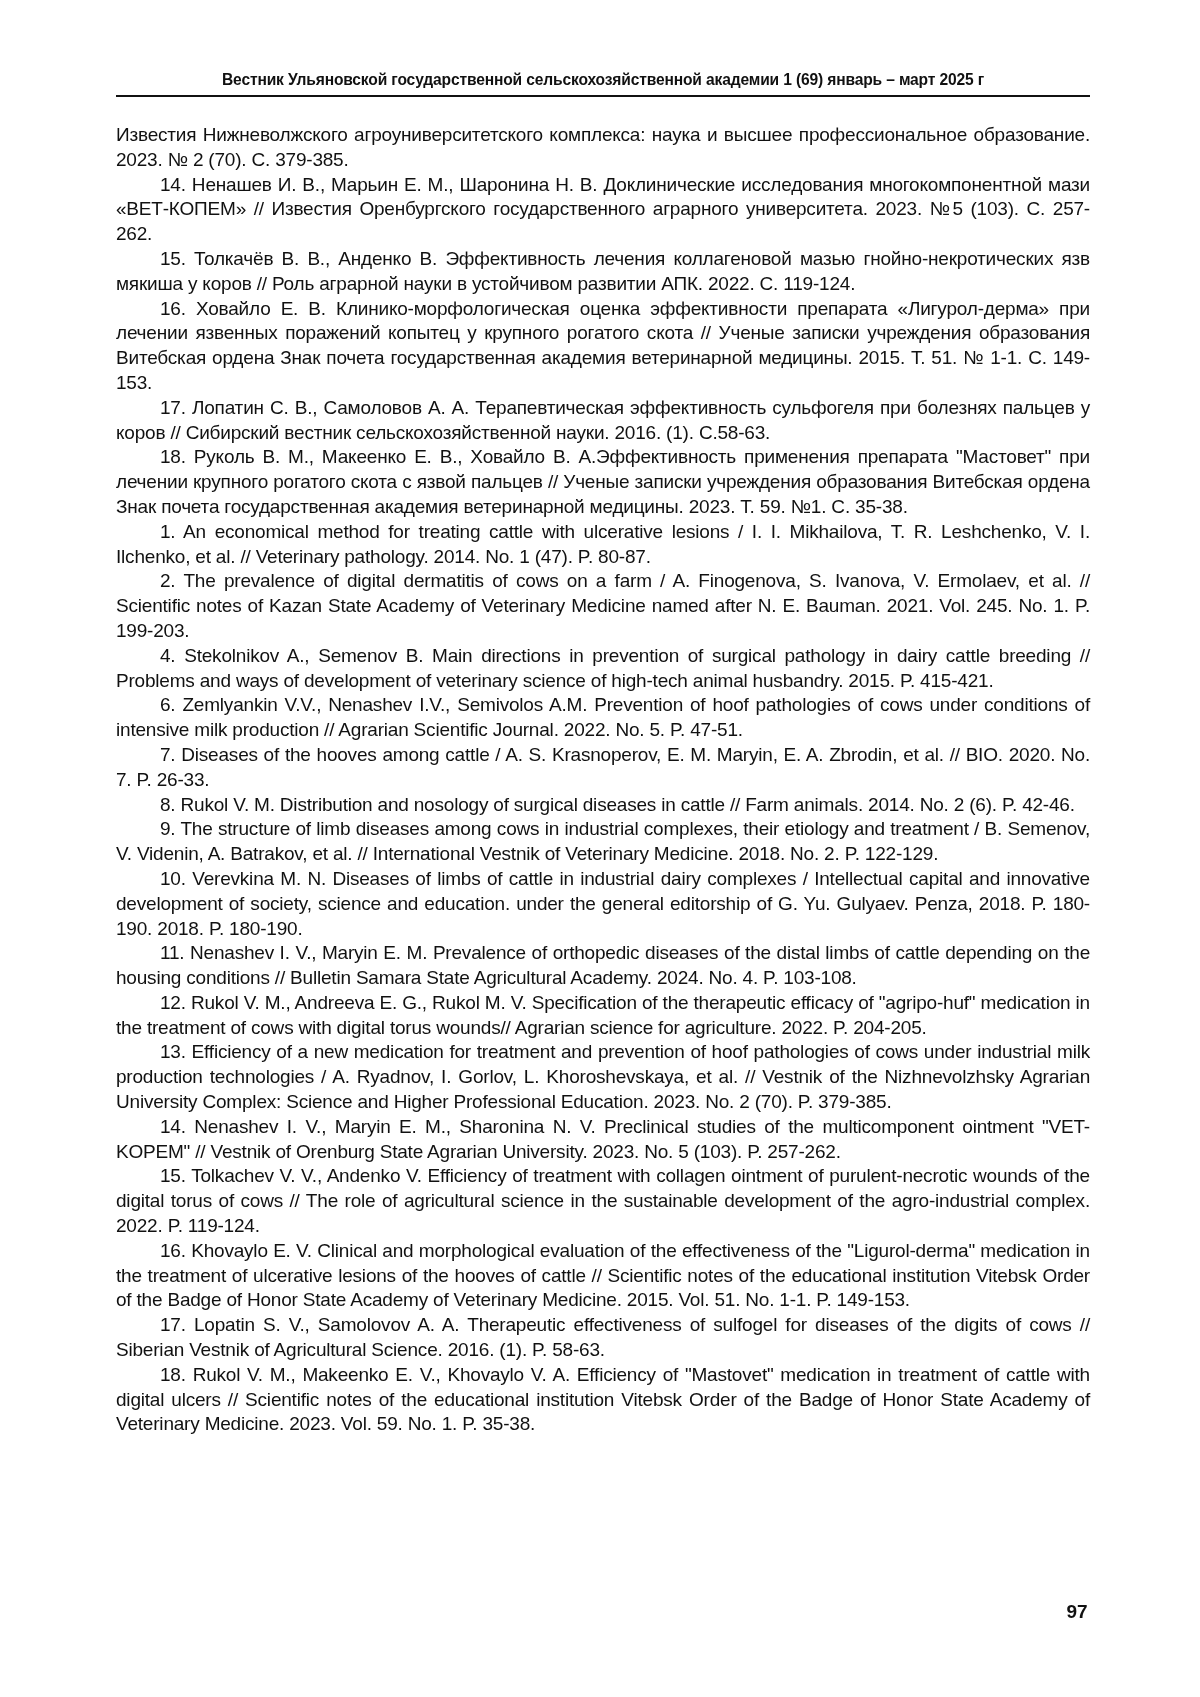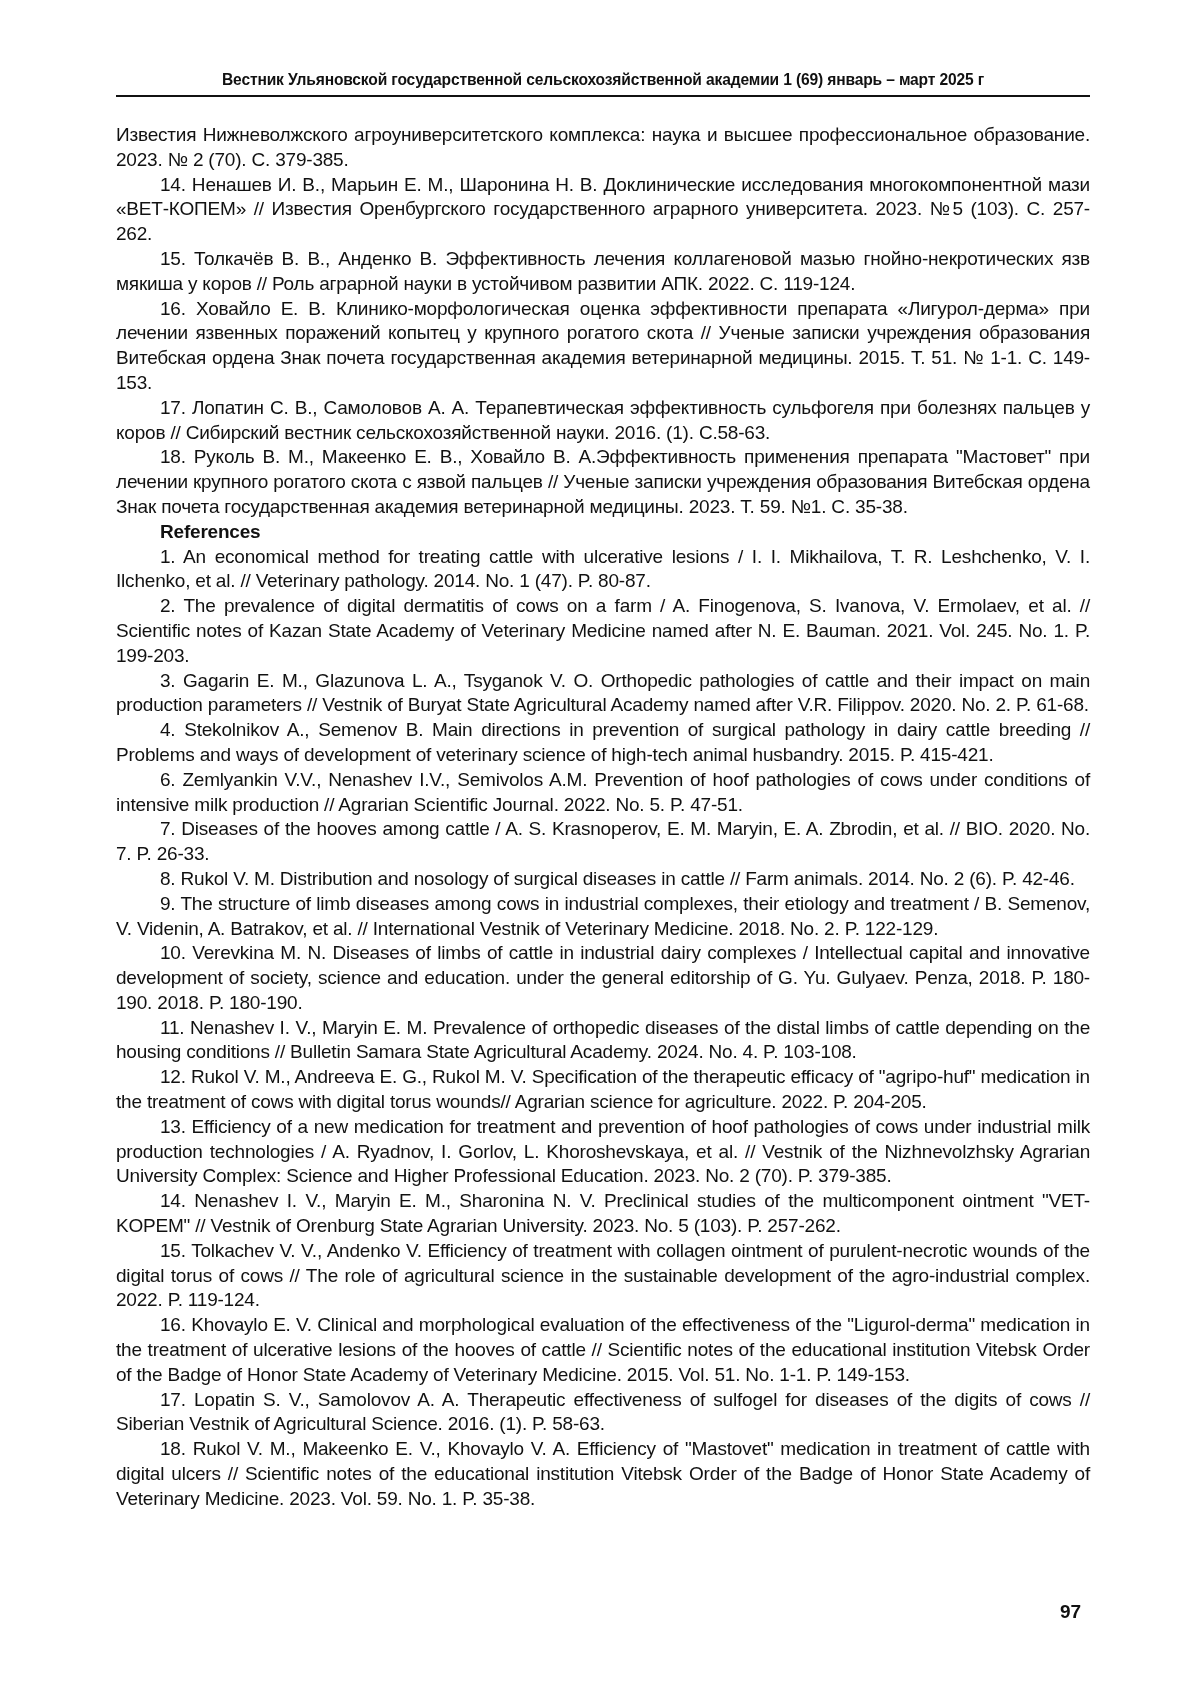--- a/index.html
+++ b/index.html
@@ -56,45 +56,43 @@
     .refs-heading {
       margin: 0;
       text-indent: 44px;
       font-weight: bold;
     }
     .page-number {
       position: absolute;
       left: 1060px;
       top: 1600px;
       width: 34px;
-      text-align: left;
+      text-align: center;
       font-weight: bold;
       font-size: 19px;
       line-height: 24px;
     }
   </style>
 </head>
 <body>
 
 <div class="header">Вестник Ульяновской государственной сельскохозяйственной академии 1 (69) январь – март 2025 г</div>
 <div class="header-rule"></div>
 
 <div class="content">
   <p class="para cont">Известия Нижневолжского агроуниверситетского комплекса: наука и высшее профессиональное образование. 2023. № 2 (70). С. 379-385.</p>
   <p class="para">14. Ненашев И. В., Марьин Е. М., Шаронина Н. В. Доклинические исследования многокомпонентной мази «ВЕТ-КОПЕМ» // Известия Оренбургского государственного аграрного университета. 2023. №5 (103). С. 257-262.</p>
   <p class="para">15. Толкачёв В. В., Анденко В. Эффективность лечения коллагеновой мазью гнойно-некротических язв мякиша у коров // Роль аграрной науки в устойчивом развитии АПК. 2022. С. 119-124.</p>
   <p class="para">16. Ховайло Е. В. Клинико-морфологическая оценка эффективности препарата «Лигурол-дерма» при лечении язвенных поражений копытец у крупного рогатого скота // Ученые записки учреждения образования Витебская ордена Знак почета государственная академия ветеринарной медицины. 2015. Т. 51. № 1-1. С. 149-153.</p>
   <p class="para">17. Лопатин С. В., Самоловов А. А. Терапевтическая эффективность сульфогеля при болезнях пальцев у коров // Сибирский вестник сельскохозяйственной науки. 2016. (1). С.58-63.</p>
   <p class="para">18. Руколь В. М., Макеенко Е. В., Ховайло В. А.Эффективность применения препарата "Мастовет" при лечении крупного рогатого скота с язвой пальцев // Ученые записки учреждения образования Витебская ордена Знак почета государственная академия ветеринарной медицины. 2023. Т. 59. №1. С. 35-38.</p>
 
-  <p class="refs-heading">References</p>
 
   <p class="para">1. An economical method for treating cattle with ulcerative lesions / I. I. Mikhailova, T. R. Leshchenko, V. I. Ilchenko, et al. // Veterinary pathology. 2014. No. 1 (47). P. 80-87.</p>
   <p class="para">2. The prevalence of digital dermatitis of cows on a farm / A. Finogenova, S. Ivanova, V. Ermolaev, et al. // Scientific notes of Kazan State Academy of Veterinary Medicine named after N. E. Bauman. 2021. Vol. 245. No. 1. P. 199-203.</p>
-  <p class="para">3. Gagarin E. M., Glazunova L. A., Tsyganok V. O. Orthopedic pathologies of cattle and their impact on main production parameters // Vestnik of Buryat State Agricultural Academy named after V.R. Filippov. 2020. No. 2. P. 61-68.</p>
   <p class="para">4. Stekolnikov A., Semenov B. Main directions in prevention of surgical pathology in dairy cattle breeding // Problems and ways of development of veterinary science of high-tech animal husbandry. 2015. P. 415-421.</p>
   <p class="para">6. Zemlyankin V.V., Nenashev I.V., Semivolos A.M. Prevention of hoof pathologies of cows under conditions of intensive milk production // Agrarian Scientific Journal. 2022. No. 5. P. 47-51.</p>
   <p class="para">7. Diseases of the hooves among cattle / A. S. Krasnoperov, E. M. Maryin, E. A. Zbrodin, et al. // BIO. 2020. No. 7. P. 26-33.</p>
   <p class="para">8. Rukol V. M. Distribution and nosology of surgical diseases in cattle // Farm animals. 2014. No. 2 (6). P. 42-46.</p>
   <p class="para">9. The structure of limb diseases among cows in industrial complexes, their etiology and treatment / B. Semenov, V. Videnin, A. Batrakov, et al. // International Vestnik of Veterinary Medicine. 2018. No. 2. P. 122-129.</p>
   <p class="para">10. Verevkina M. N. Diseases of limbs of cattle in industrial dairy complexes / Intellectual capital and innovative development of society, science and education. under the general editorship of G. Yu. Gulyaev. Penza, 2018. P. 180-190. 2018. P. 180-190.</p>
   <p class="para">11. Nenashev I. V., Maryin E. M. Prevalence of orthopedic diseases of the distal limbs of cattle depending on the housing conditions // Bulletin Samara State Agricultural Academy. 2024. No. 4. P. 103-108.</p>
   <p class="para">12. Rukol V. M., Andreeva E. G., Rukol M. V. Specification of the therapeutic efficacy of "agripo-huf" medication in the treatment of cows with digital torus wounds// Agrarian science for agriculture. 2022. P. 204-205.</p>
   <p class="para">13. Efficiency of a new medication for treatment and prevention of hoof pathologies of cows under industrial milk production technologies / A. Ryadnov, I. Gorlov, L. Khoroshevskaya, et al. // Vestnik of the Nizhnevolzhsky Agrarian University Complex: Science and Higher Professional Education. 2023. No. 2 (70). P. 379-385.</p>
   <p class="para">14. Nenashev I. V., Maryin E. M., Sharonina N. V. Preclinical studies of the multicomponent ointment "VET-KOPEM" // Vestnik of Orenburg State Agrarian University. 2023. No. 5 (103). P. 257-262.</p>

